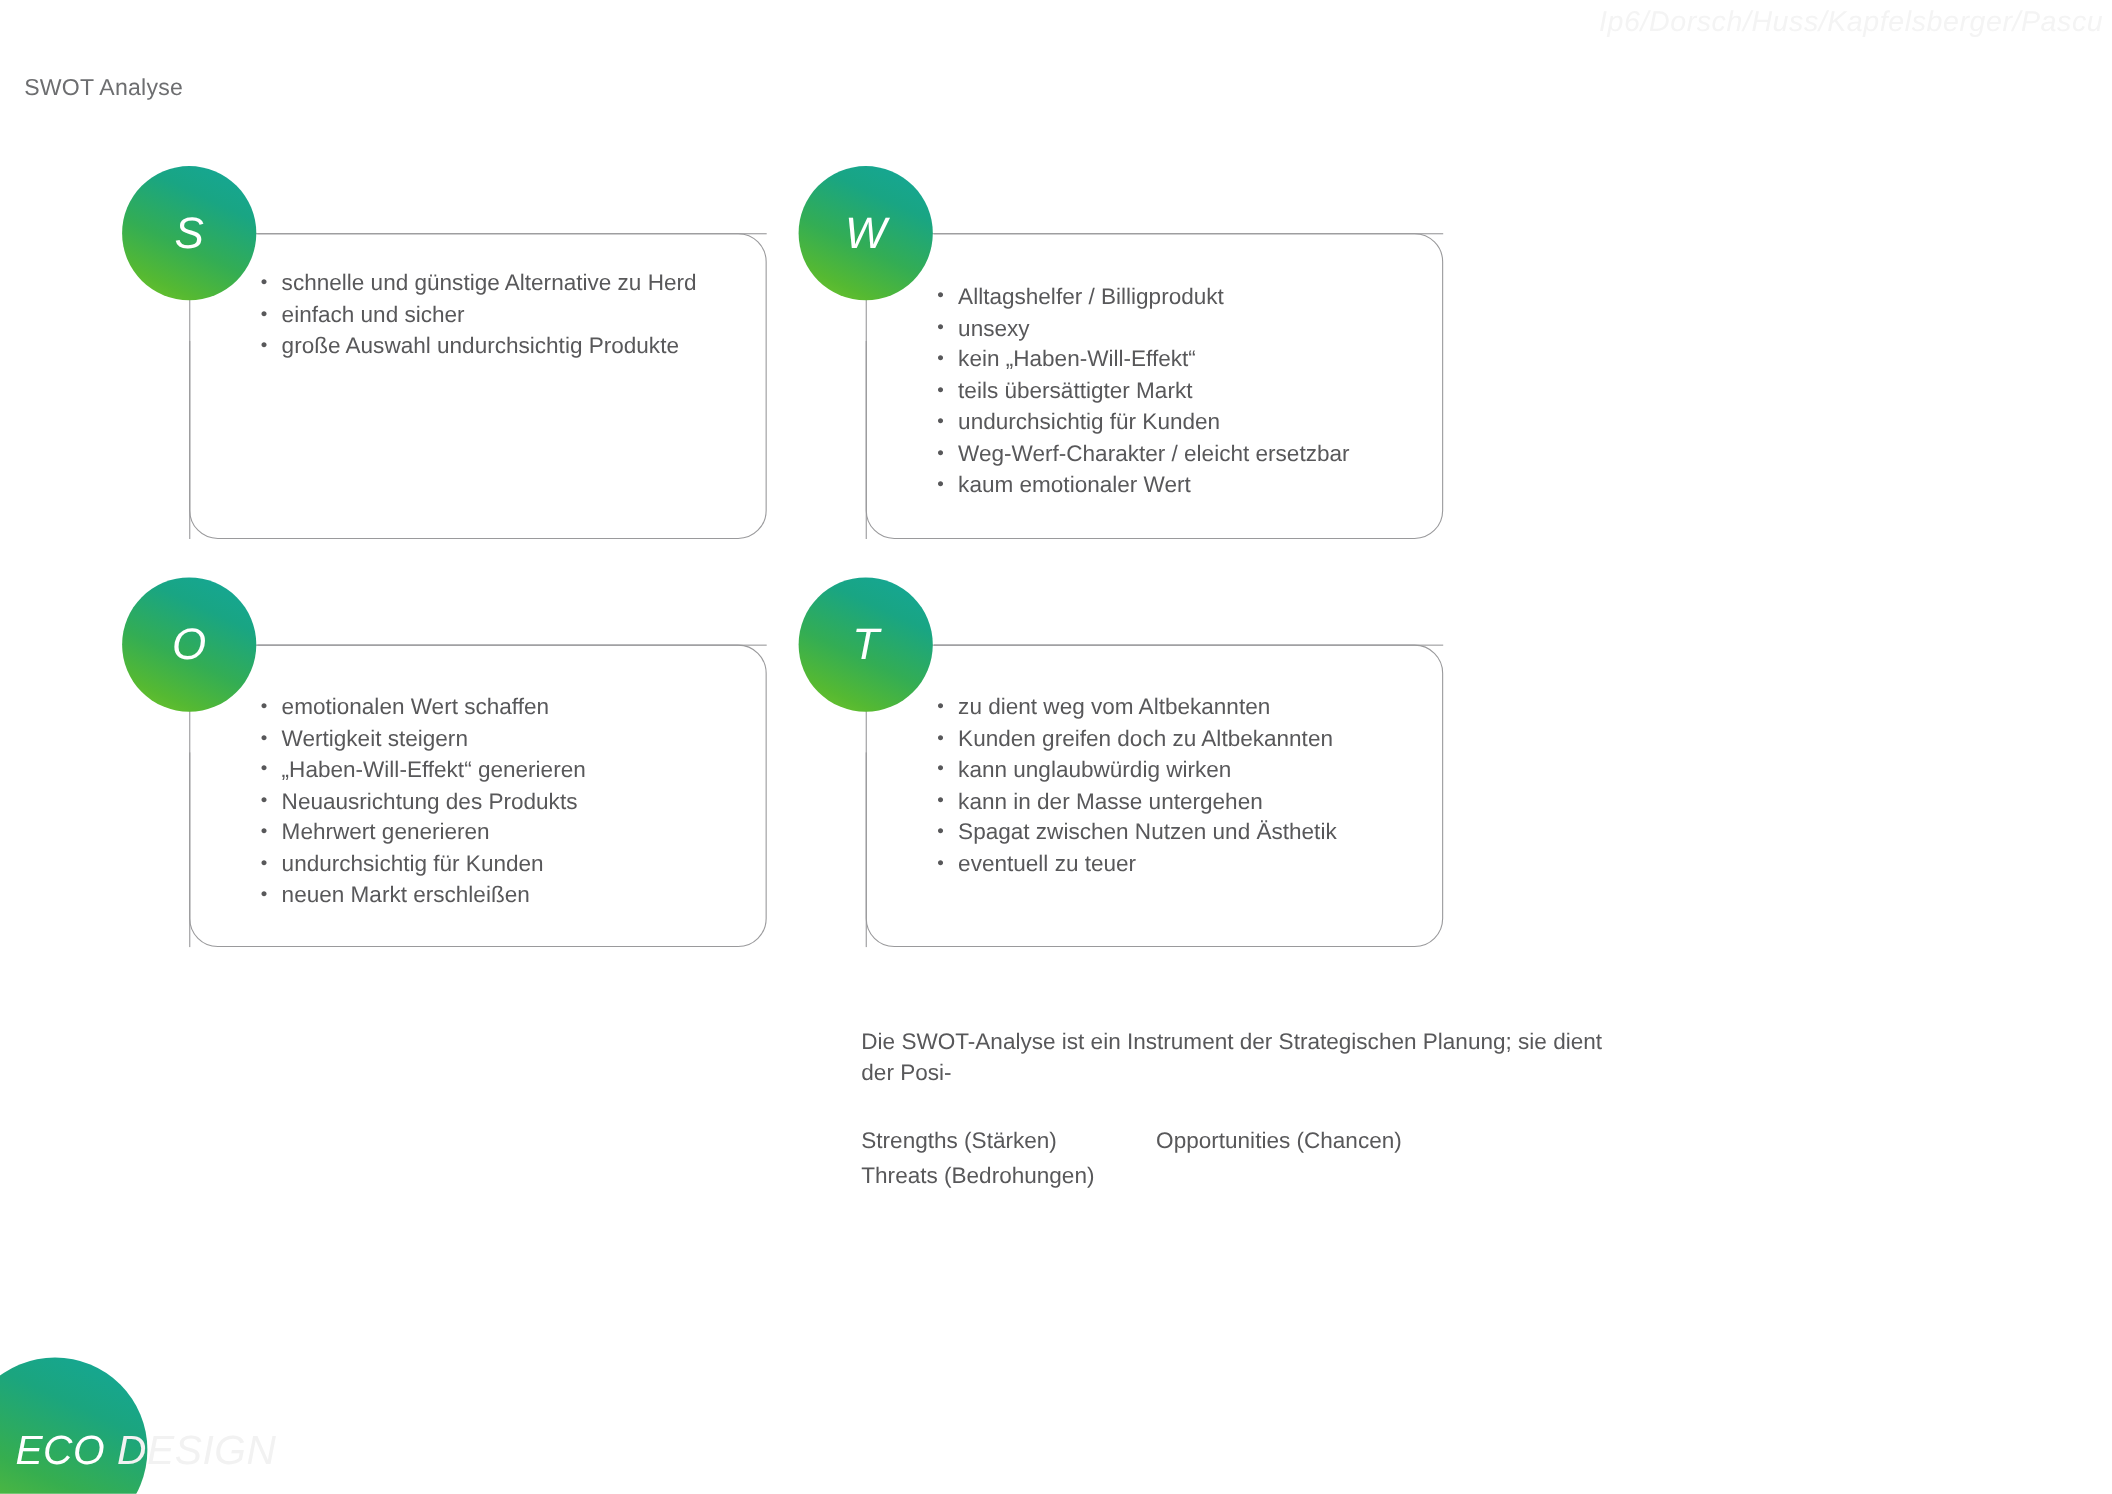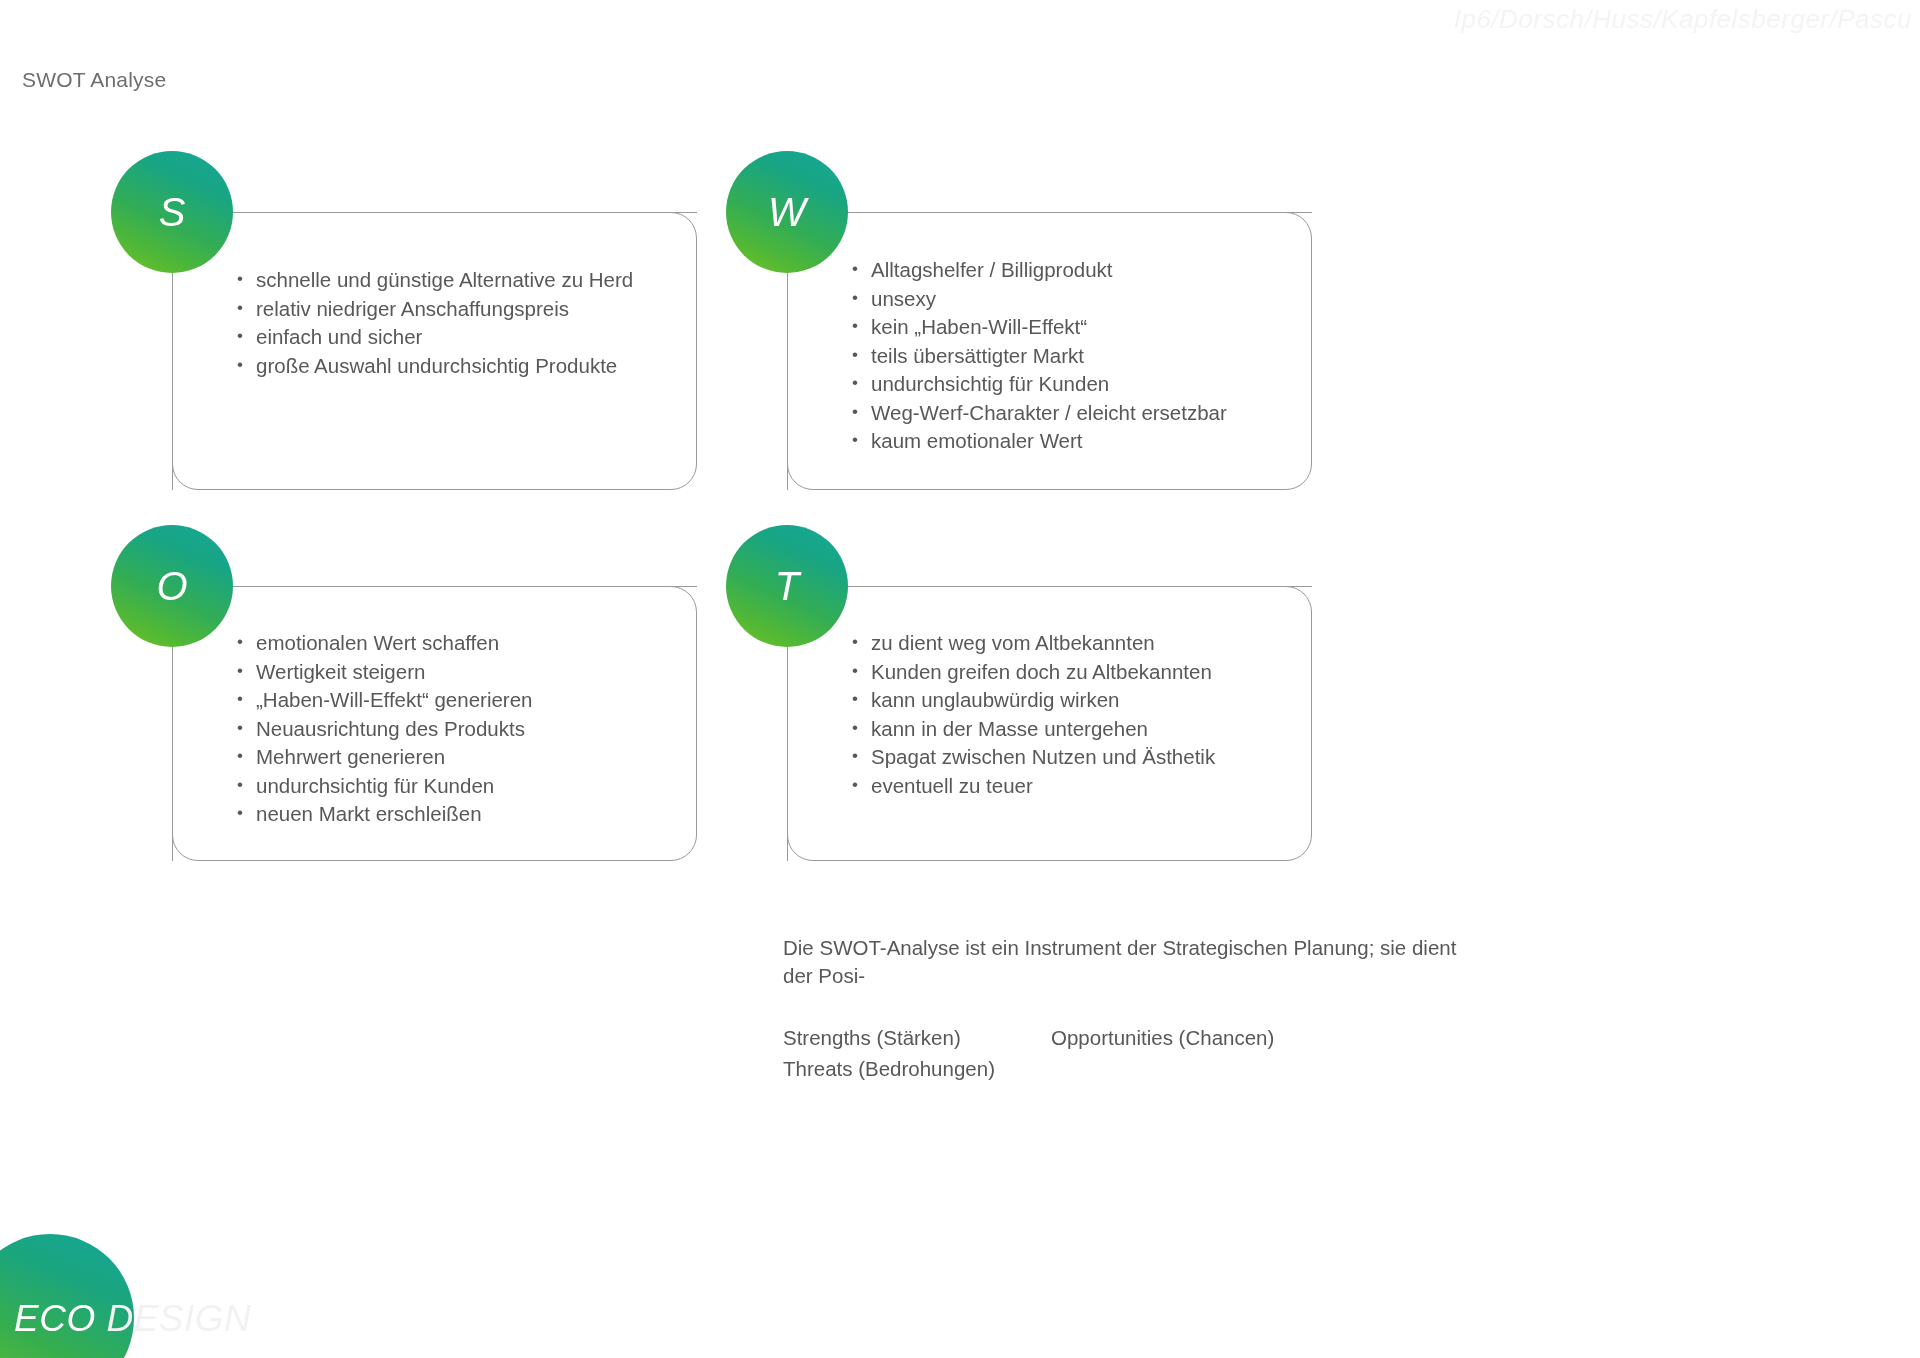--- a/index.html
+++ b/index.html
@@ -166,23 +166,22 @@
 <div id="watermark">Ip6/Dorsch/Huss/Kapfelsberger/Pascu</div>
 
 <div class="quadrant">
   <div class="swot-box" style="left:172px; top:212px; width:525px; height:278px;"></div>
   <div class="notch" style="left:160px; top:150px; width:74px; height:160px;"></div>
   <div class="connector-h" style="left:225px; top:212px; width:472px;"></div>
   <div class="connector-v" style="left:172px; top:212px; height:278px;"></div>
   <div class="swot-circle" style="left:111px; top:151px;">
     <span class="swot-letter">S</span>
   </div>
-  <ul class="swot-list" style="left:237px; top:266px;">
+  <ul class="swot-list" style="left:237px; top:244px;">
     <li>schnelle und günstige Alternative zu Herd</li>
-    <li>relativ niedriger Anschaffungspreis</li>
     <li>einfach und sicher</li>
     <li>große Auswahl undurchsichtig Produkte</li>
   </ul>
 </div>
 
 <div class="quadrant">
   <div class="swot-box" style="left:787px; top:212px; width:525px; height:278px;"></div>
   <div class="notch" style="left:775px; top:150px; width:74px; height:160px;"></div>
   <div class="connector-h" style="left:840px; top:212px; width:472px;"></div>
   <div class="connector-v" style="left:787px; top:212px; height:278px;"></div>

